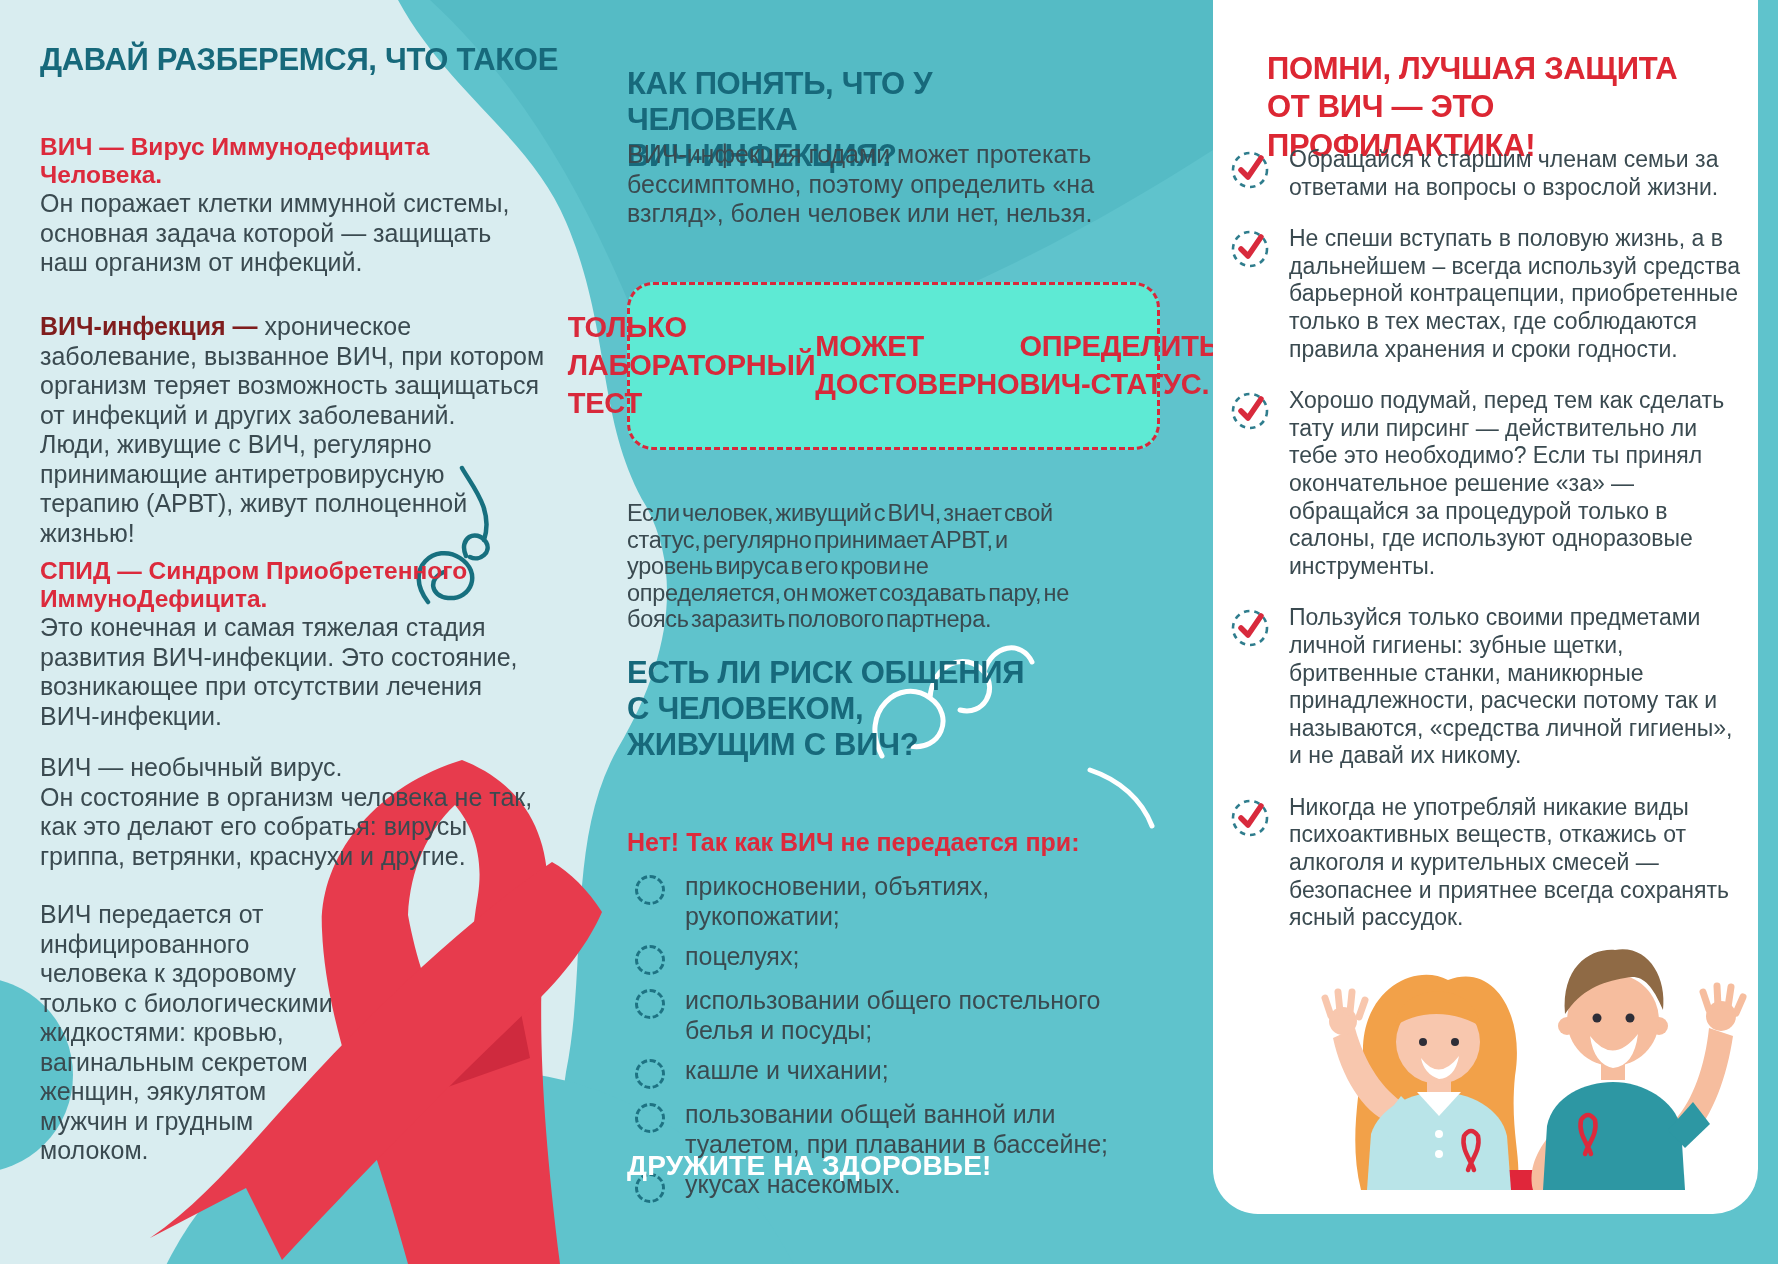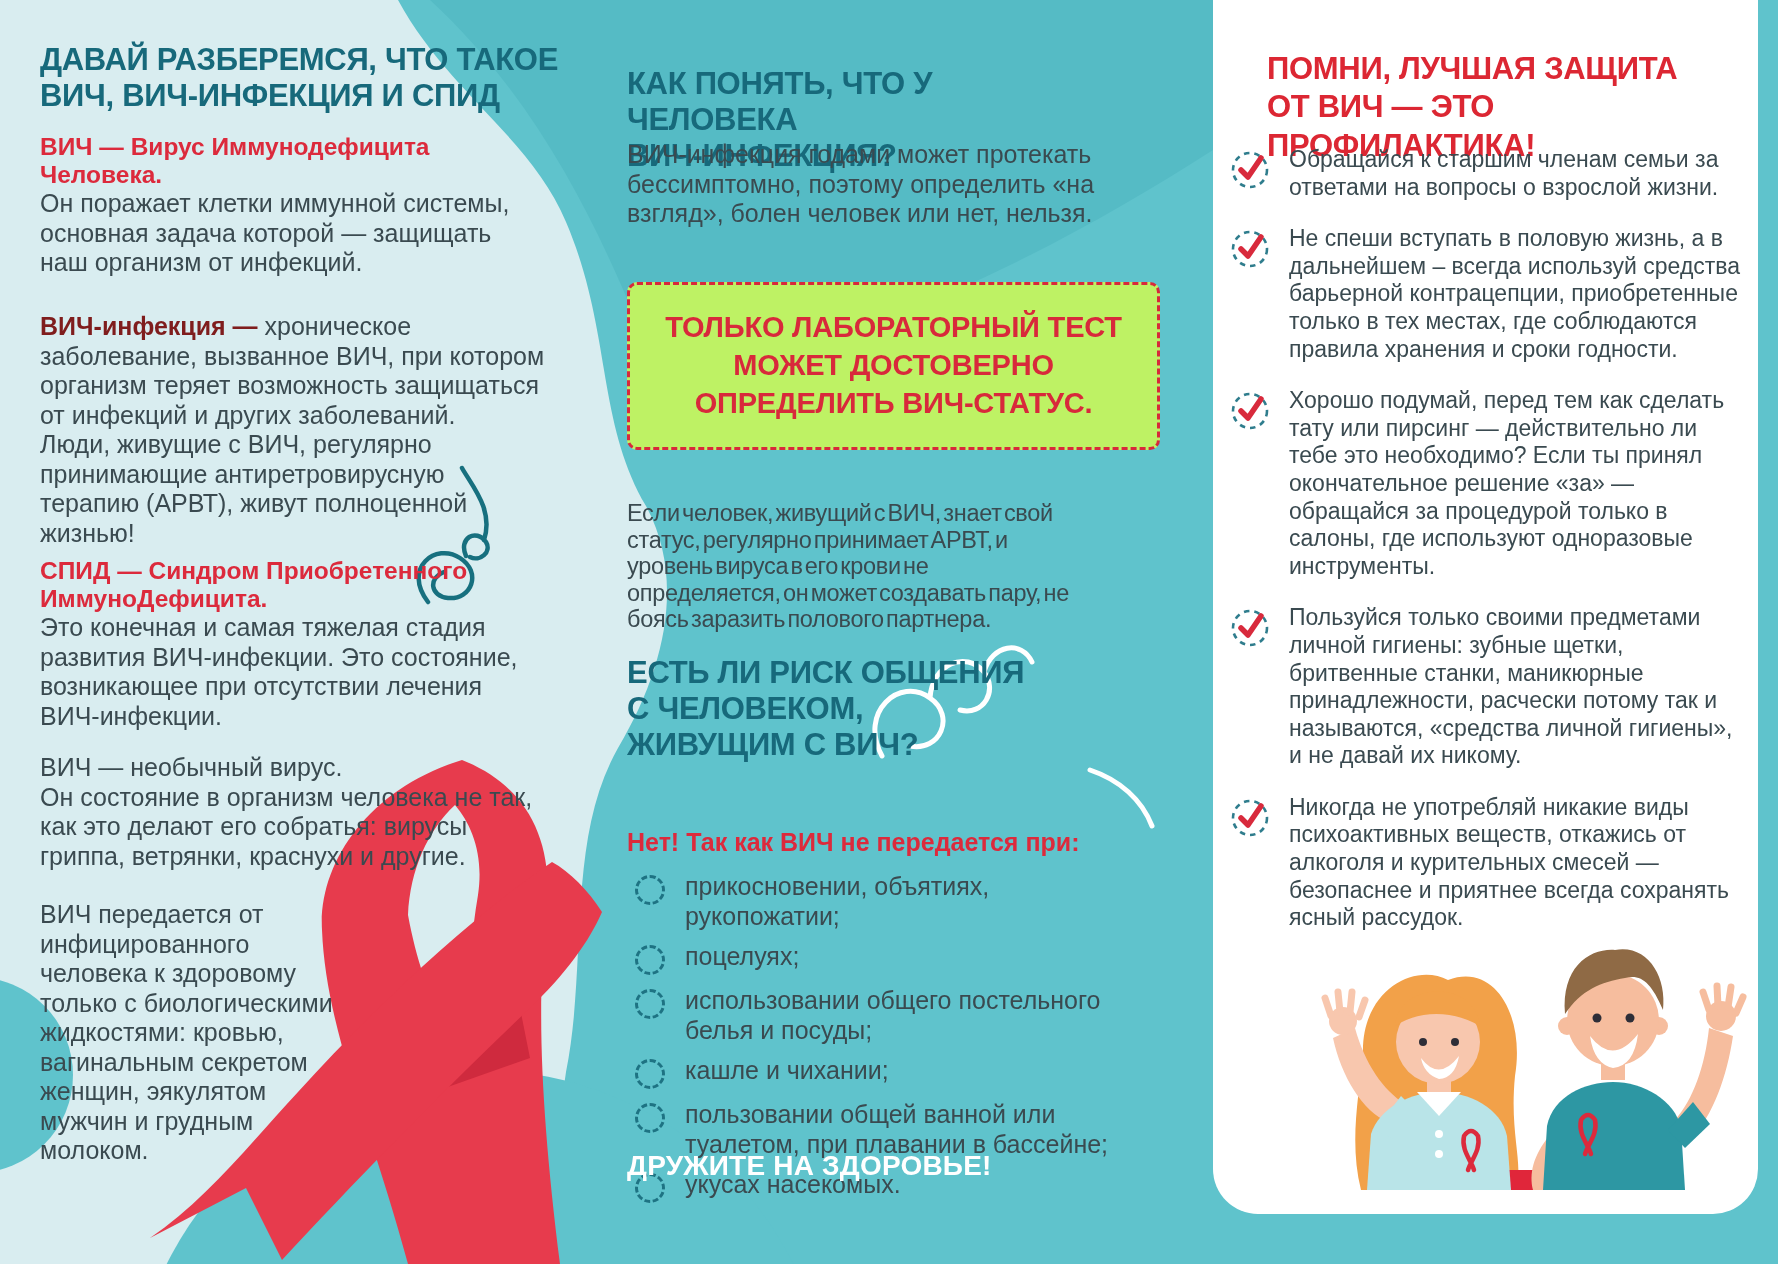--- a/index.html
+++ b/index.html
@@ -7,22 +7,22 @@
         font-family:"Liberation Sans",sans-serif;background:#5fc3cc;}
   .bg-layer{position:absolute;inset:0;z-index:0;}
   .txt{position:absolute;z-index:3;}
   .h-teal{font-weight:bold;color:#17697b;letter-spacing:-0.3px;line-height:1.16;font-size:31px;}
   .body-t{font-size:25px;line-height:1.18;color:#3a4a50;}
   .lead-red{color:#dc2a3c;font-weight:bold;font-size:24.5px;line-height:1.15;}
   .lead-inline{color:#7f1d1d;font-weight:bold;text-align:center;}
   .block{margin:0;}
   
   .alert-box{position:absolute;left:627px;top:282px;width:527px;height:162px;z-index:2;
-             background:#bef264;border:3px dashed #d8293b;border-radius:10px;
-             display:flex;flex-direction:column;align-items:center;justify-content:center;}
+             background:#5eead4;border:3px dashed #d8293b;border-radius:26px;
+             display:flex;flex-direction:row;align-items:center;justify-content:center;}
   .alert-box div{color:#d8293b;font-weight:bold;font-size:29px;line-height:1.3;letter-spacing:-0.2px;}
   .note-t{font-size:23.5px;line-height:1.13;color:#3a4a50;word-spacing:-4px;letter-spacing:-0.3px;}
   .list-row{display:flex;align-items:flex-start;margin-bottom:11px;}
   .dash-bullet{flex:0 0 auto;width:24px;height:24px;margin:3px 20px 0 8px;
                border:3px dashed #1e7383;border-radius:50%;}
   .mid-footer{font-size:28px;font-weight:bold;color:#ffffff;line-height:1.32;letter-spacing:0.2px;}
   
   .card{position:absolute;left:1213px;top:-50px;width:545px;height:1264px;z-index:2;
         background:#ffffff;border-radius:45px;overflow:hidden;}
   .card-head{position:absolute;left:26px;top:100px;width:500px;
@@ -62,21 +62,20 @@
              M466,556 C458,538 476,528 486,542 C492,552 480,562 470,557
              M484,540 C494,510 472,486 462,468"></path>
     <path fill="none" stroke="#ffffff" stroke-width="5" stroke-linecap="round" d="M882,756 C858,712 900,676 930,698 C956,716 940,752 910,746
              M930,698 C932,664 966,650 984,672 C998,690 984,716 960,710
              M984,672 C992,644 1022,640 1032,662
              M1090,770 C1120,780 1142,800 1152,826"></path>
   </svg>
 
   <div class="txt h-teal" style="left:40px;top:42px;width:520px;">
     <div>ДАВАЙ РАЗБЕРЕМСЯ, ЧТО ТАКОЕ</div>
-    <div>ВИЧ, ВИЧ-ИНФЕКЦИЯ И СПИД</div>
   </div>
 
   <div class="txt block" style="left:40px;top:133px;width:505px;">
     <div class="lead-red">ВИЧ — Вирус Иммунодефицита Человека.</div>
     <div class="body-t">Он поражает клетки иммунной системы, основная задача которой — защищать наш организм от инфекций.</div>
   </div>
 
   <div class="txt block body-t" style="left:40px;top:312px;width:505px;">
     <span class="lead-inline">ВИЧ-инфекция — </span><span>хроническое заболевание, вызванное ВИЧ, при котором организм теряет возможность защищаться от инфекций и других заболеваний.</span>
     <div>Люди, живущие с ВИЧ, регулярно принимающие антиретровирусную терапию (АРВТ), живут полноценной жизнью!</div>

